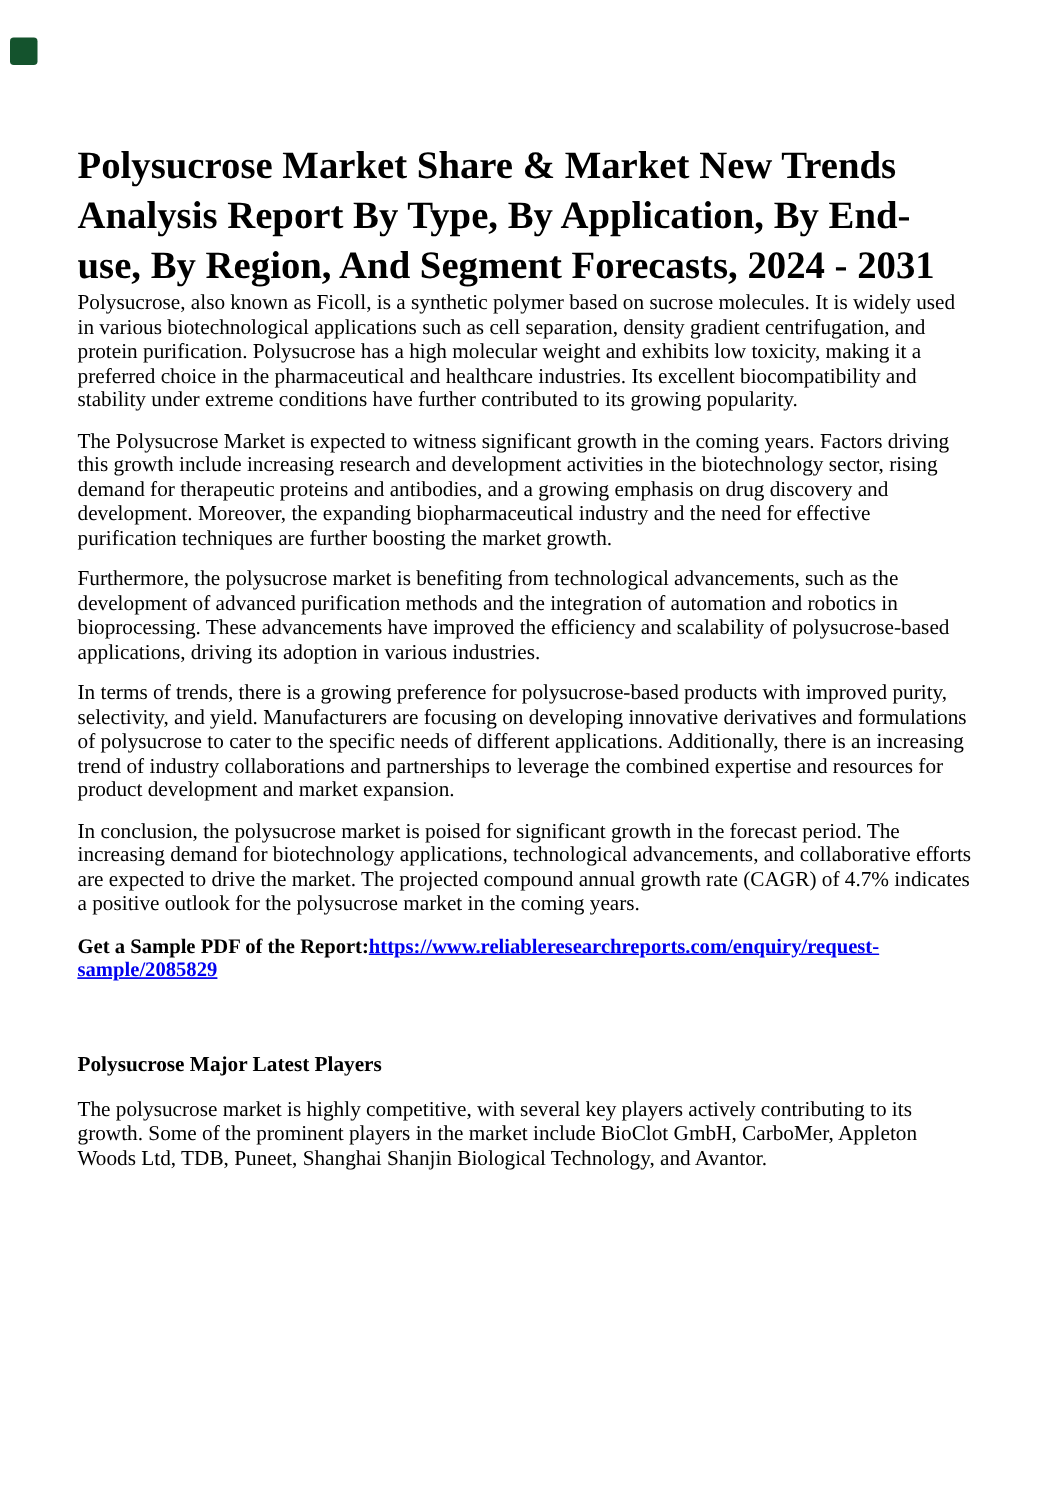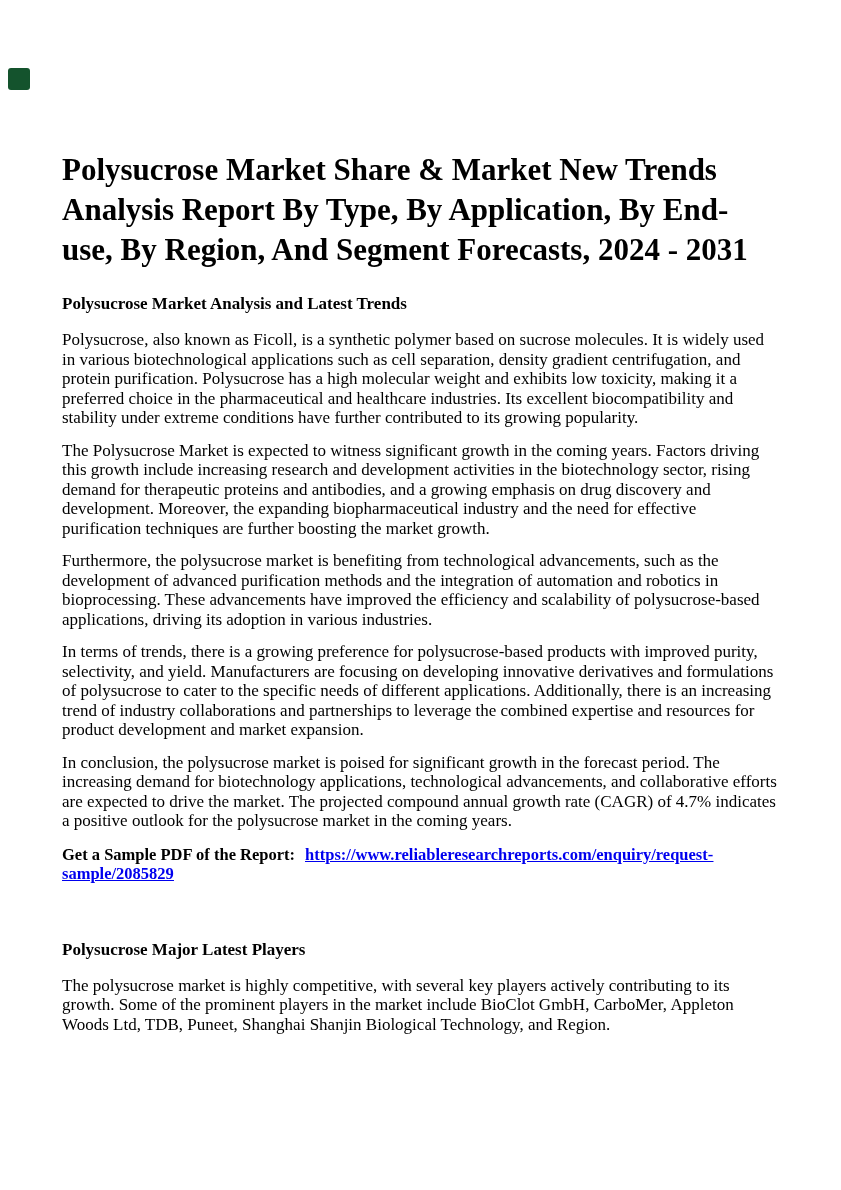--- a/index.html
+++ b/index.html
@@ -1,15 +1,15 @@
 <!DOCTYPE html>
 <html><head>
 <meta charset="utf-8">
 <style>
-  * { box-sizing: border-box; margin-top: 38px; }
+  * { box-sizing: border-box; }
   html, body {
     margin: 0;
     padding: 0;
     background: #ffffff;
   }
   body {
     width: 841px;
     height: 1190px;
     position: relative;
     font-family: "Liberation Serif", "DejaVu Serif", serif;
@@ -48,48 +48,47 @@
     line-height: 19.5px;
     margin: 0 0 13px 0;
   }
   p.cta-par {
     font-size: 16.5px;
     line-height: 19.5px;
     margin: 14px 0 0 0;
   }
   .cta-label {
     font-weight: bold;
-    padding-right: 10px;
+    padding-right: 0;
   }
   a.sample-link {
     color: #0000EE;
     font-weight: bold;
     text-decoration: underline;
     white-space: normal;
   }
   a.sample-link span { white-space: nowrap; text-decoration: underline; }
 </style>
 </head>
 <body>
 
 <div class="logo-mark"></div>
 
 <div class="content">
 
   <h1 class="report-title">Polysucrose Market Share &amp; Market New Trends Analysis Report By Type, By Application, By End-use, By Region, And Segment Forecasts, 2024 - 2031</h1>
 
-  <h2 class="section-heading">Polysucrose Market Analysis and Latest Trends</h2>
 
   <p class="body-par">Polysucrose, also known as Ficoll, is a synthetic polymer based on sucrose molecules. It is widely used in various biotechnological applications such as cell separation, density gradient centrifugation, and protein purification. Polysucrose has a high molecular weight and exhibits low toxicity, making it a preferred choice in the pharmaceutical and healthcare industries. Its excellent biocompatibility and stability under extreme conditions have further contributed to its growing popularity.</p>
   <p class="body-par">The Polysucrose Market is expected to witness significant growth in the coming years. Factors driving this growth include increasing research and development activities in the biotechnology sector, rising demand for therapeutic proteins and antibodies, and a growing emphasis on drug discovery and development. Moreover, the expanding biopharmaceutical industry and the need for effective purification techniques are further boosting the market growth.</p>
   <p class="body-par">Furthermore, the polysucrose market is benefiting from technological advancements, such as the development of advanced purification methods and the integration of automation and robotics in bioprocessing. These advancements have improved the efficiency and scalability of polysucrose-based applications, driving its adoption in various industries.</p>
   <p class="body-par">In terms of trends, there is a growing preference for polysucrose-based products with improved purity, selectivity, and yield. Manufacturers are focusing on developing innovative derivatives and formulations of polysucrose to cater to the specific needs of different applications. Additionally, there is an increasing trend of industry collaborations and partnerships to leverage the combined expertise and resources for product development and market expansion.</p>
   <p class="body-par">In conclusion, the polysucrose market is poised for significant growth in the forecast period. The increasing demand for biotechnology applications, technological advancements, and collaborative efforts are expected to drive the market. The projected compound annual growth rate (CAGR) of 4.7% indicates a positive outlook for the polysucrose market in the coming years.</p>
 
   <p class="cta-par">
     <strong class="cta-label">Get a Sample PDF of the Report:</strong><a class="sample-link" href="#"><span>https://www.reliableresearchreports.com/enquiry/request-</span><br><span>sample/2085829</span></a>
   </p>
 
   <h2 class="section-heading players-heading">Polysucrose Major Latest Players</h2>
 
-  <p class="body-par">The polysucrose market is highly competitive, with several key players actively contributing to its growth. Some of the prominent players in the market include BioClot GmbH, CarboMer, Appleton Woods Ltd, TDB, Puneet, Shanghai Shanjin Biological Technology, and Region.</p>
+  <p class="body-par">The polysucrose market is highly competitive, with several key players actively contributing to its growth. Some of the prominent players in the market include BioClot GmbH, CarboMer, Appleton Woods Ltd, TDB, Puneet, Shanghai Shanjin Biological Technology, and Avantor.</p>
 
 </div>
 
 </body></html>

